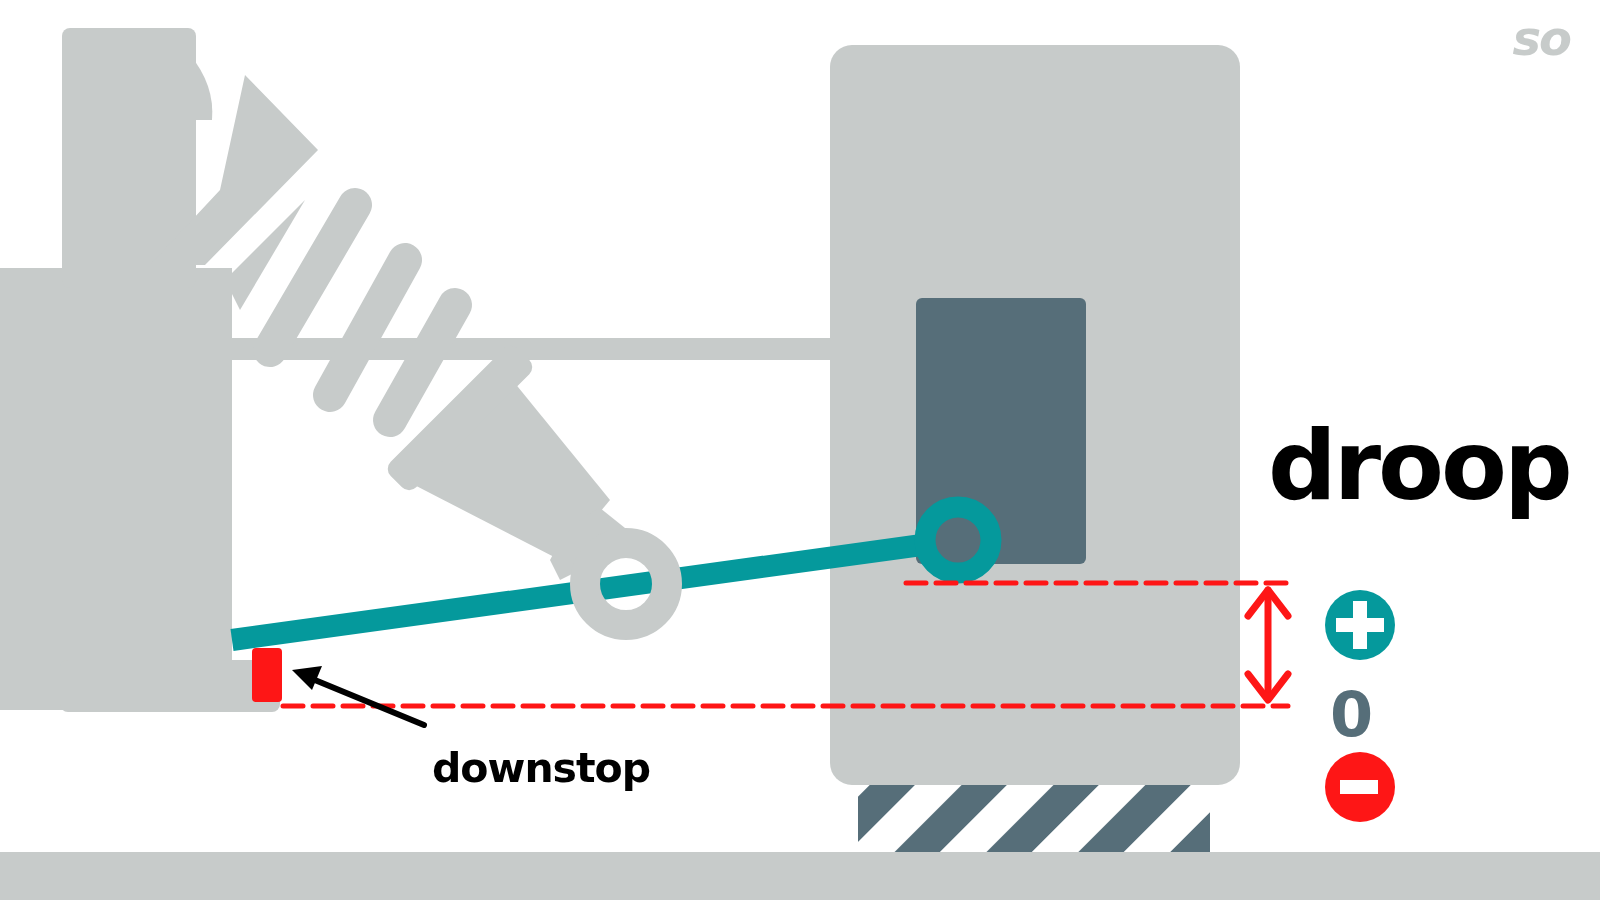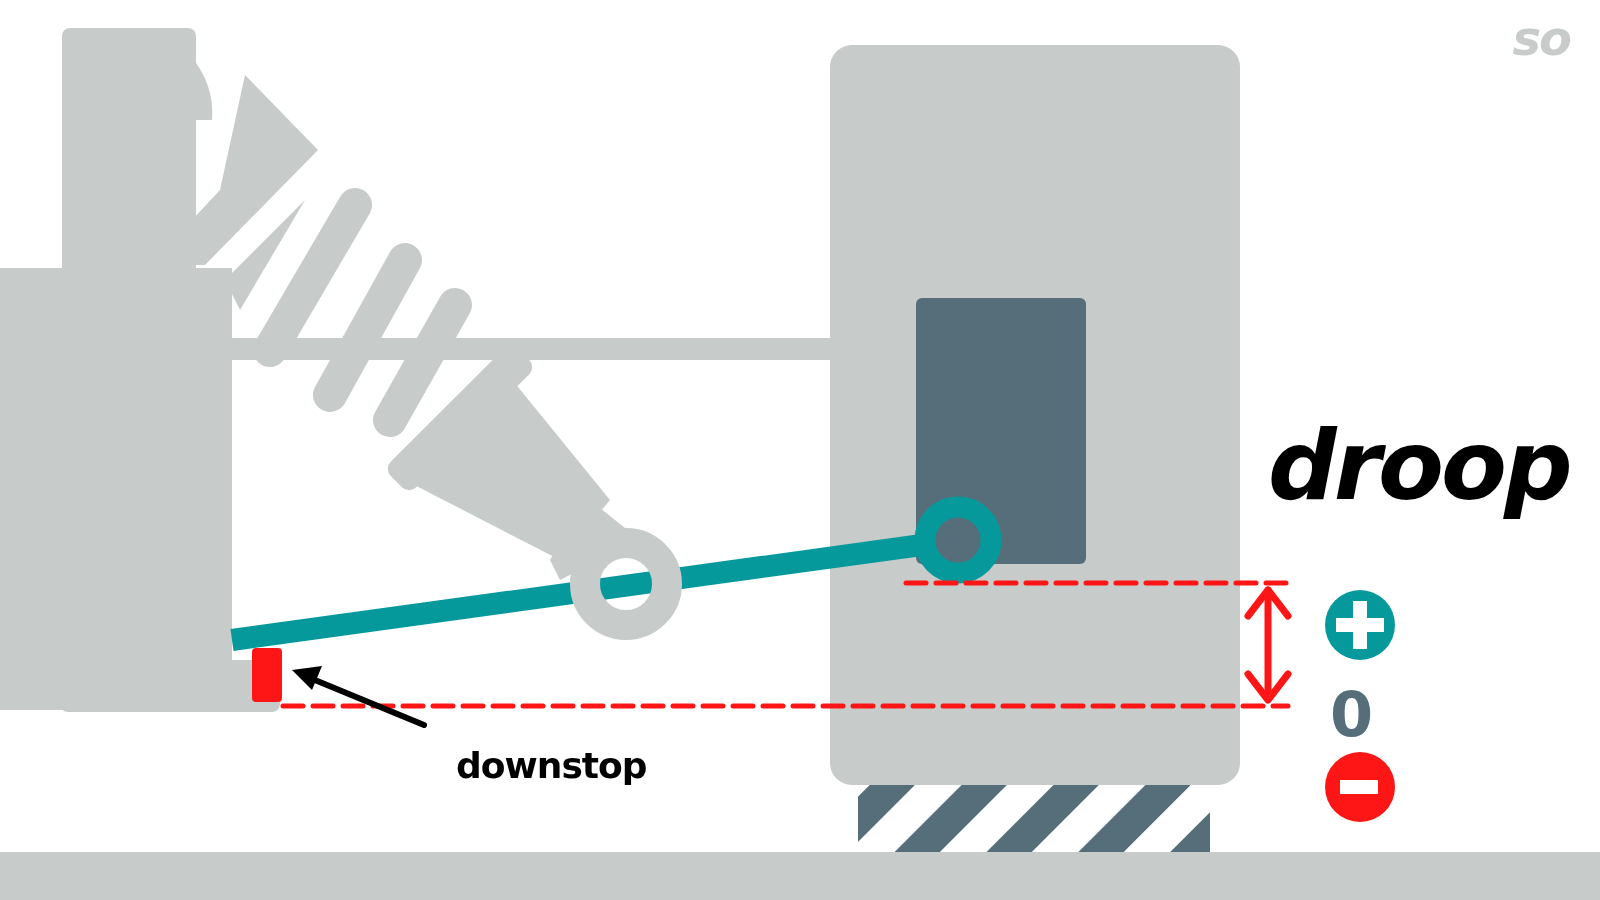--- a/index.html
+++ b/index.html
@@ -1,20 +1,20 @@
 <!DOCTYPE html>
 <html><head>
 <meta charset="utf-8">
 <style>
   html,body{margin:0;padding:0;background:#ffffff;}
   body{width:1600px;height:900px;position:relative;overflow:hidden;font-family:"DejaVu Sans",sans-serif;}
   svg.diagram{position:absolute;left:0;top:0;}
   .label{position:absolute;font-family:"DejaVu Sans",sans-serif;font-weight:bold;color:#000;letter-spacing:-1px;}
-  .droop{left:1268px;top:418px;font-size:96px;line-height:1;letter-spacing:-3px;font-style:italic;}
-  .downstop{left:456px;top:748px;font-size:36px;line-height:1;letter-spacing:-1px;}
+  .droop{left:1268px;top:418px;font-size:96px;line-height:1;letter-spacing:-3px;}
+  .downstop{left:432px;top:748px;font-size:41px;line-height:1;letter-spacing:-1px;}
   .zero{left:1330px;top:684px;font-size:62px;line-height:1;color:#566e79;}
   .logo{position:absolute;right:30px;top:18px;text-align:center;font-family:"DejaVu Sans",sans-serif;font-weight:bold;font-style:italic;color:#c7cbca;line-height:0.85;}
   .logo .l1{font-size:48px;letter-spacing:-2px;}
   .logo .l2{font-size:64px;letter-spacing:-3px;}
 </style>
 </head>
 <body>
 
 <svg class="diagram" width="1600" height="900" viewBox="0 0 1600 900" xmlns="http://www.w3.org/2000/svg">
 

